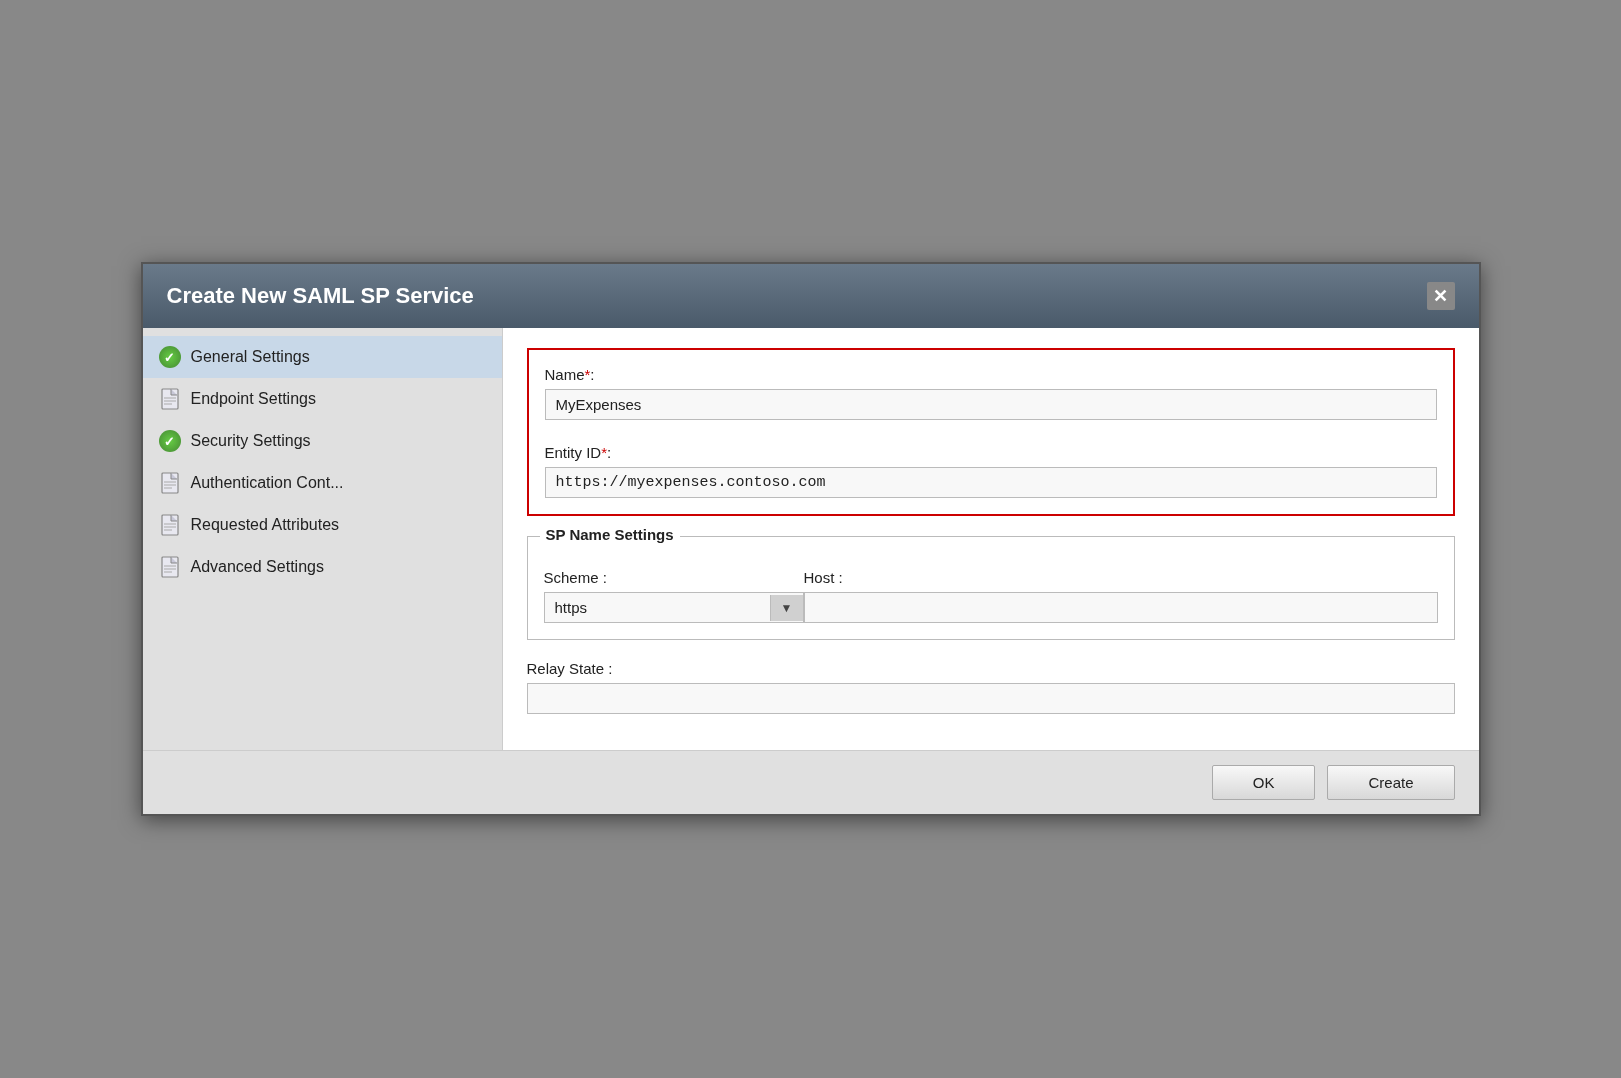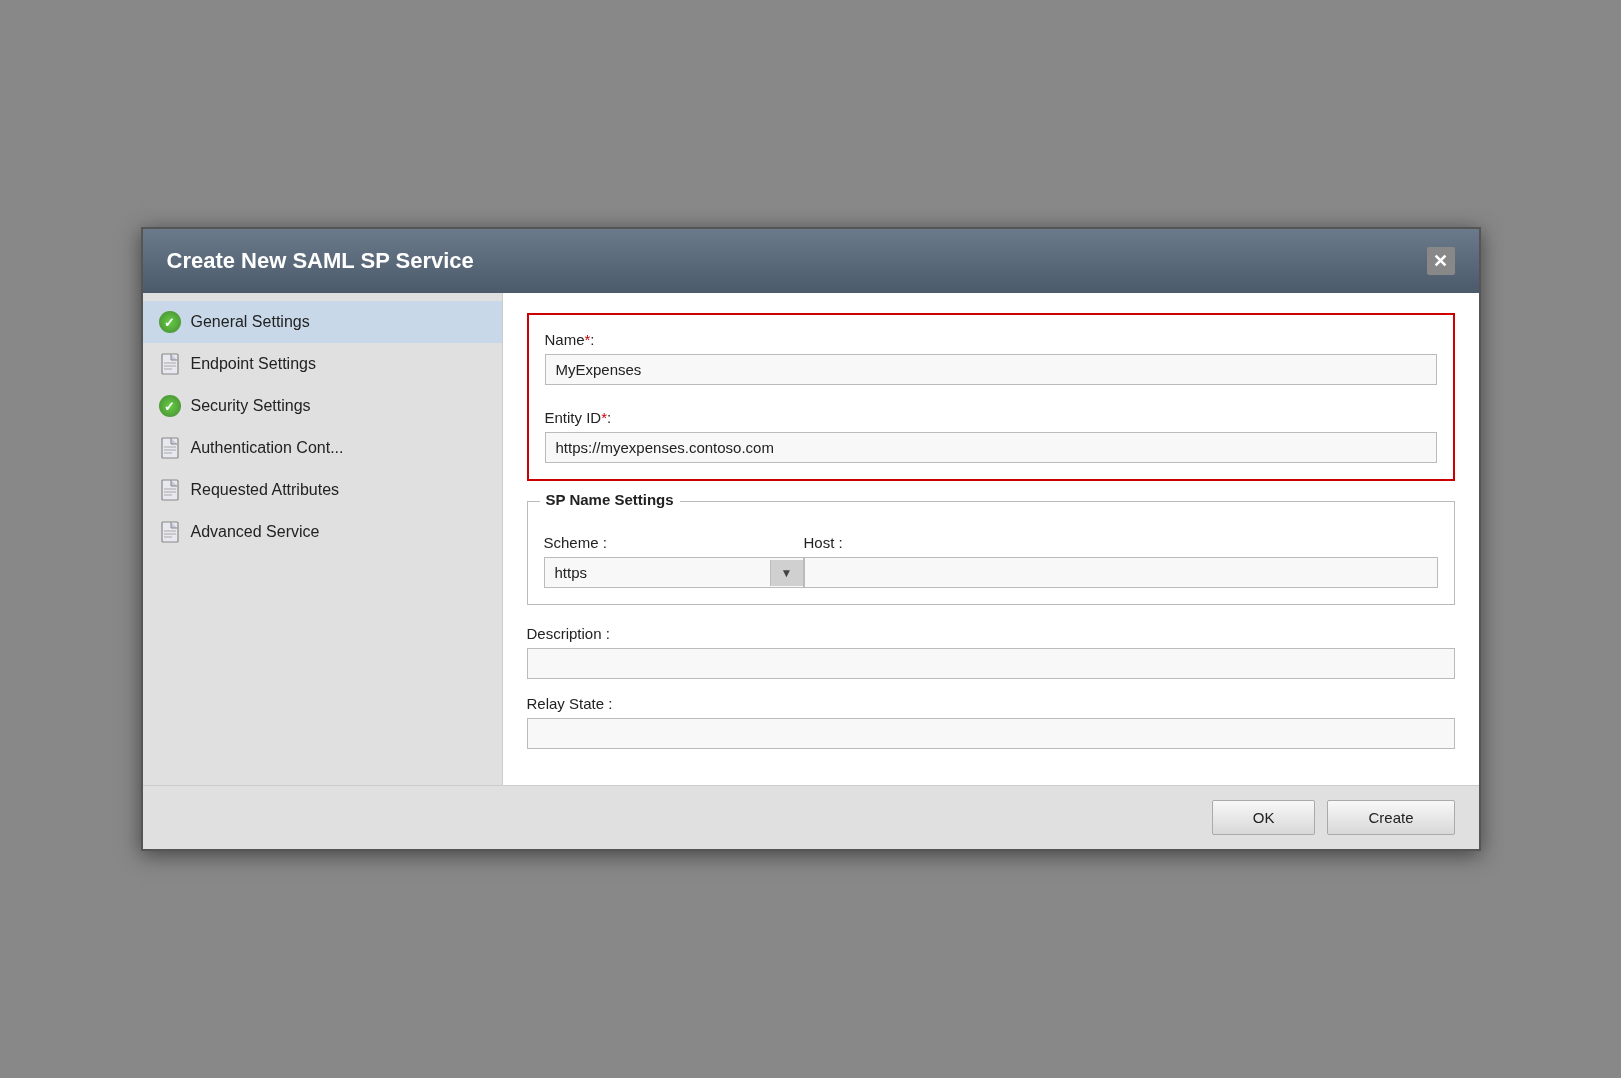--- a/index.html
+++ b/index.html
@@ -122,20 +122,21 @@
       border: 1px solid #bbb;
       padding: 6px 10px;
       font-size: 15px;
       background: #f8f8f8;
       color: #222;
       margin-bottom: 14px;
       outline: none;
     }
     .field-input:last-child {
       margin-bottom: 0;
+      font-family: Liberation Mono, monospace;
     }
     .section-box {
       border: 1px solid #bbb;
       padding: 16px;
       margin-bottom: 20px;
       position: relative;
       background: white;
     }
     .section-legend {
       position: absolute;
@@ -293,21 +294,21 @@
       <div class="sidebar-item">
         <span class="icon-page">
           <svg class="page-icon-svg" viewBox="0 0 18 22" fill="none" xmlns="http://www.w3.org/2000/svg">
             <rect x="1" y="1" width="16" height="20" rx="1" fill="#e8e8f0" stroke="#888" stroke-width="1.2"></rect>
             <polyline points="10,1 10,7 16,7" fill="#c8c8d8" stroke="#888" stroke-width="1"></polyline>
             <line x1="3" y1="10" x2="15" y2="10" stroke="#aaa" stroke-width="1"></line>
             <line x1="3" y1="13" x2="15" y2="13" stroke="#aaa" stroke-width="1"></line>
             <line x1="3" y1="16" x2="11" y2="16" stroke="#aaa" stroke-width="1"></line>
           </svg>
         </span>
-        <span>Advanced Service</span>
+        <span>Advanced Settings</span>
       </div>
     </div>
 
     <div class="main-content">
 
       <div class="field-group-highlighted">
         <div class="field-label">
           <span>Name</span><span class="required">*</span><span>:</span>
         </div>
         <input class="field-input" type="text" value="MyExpenses" style="">
@@ -330,24 +331,20 @@
               <span class="select-arrow">▼</span>
             </div>
           </div>
           <div class="form-col host">
             <div class="field-section-label">Host :</div>
             <input class="full-input" type="text" style="">
           </div>
         </div>
       </div>
 
-      <div class="field-section">
-        <div class="field-section-label">Description :</div>
-        <input class="full-input" type="text" style="">
-      </div>
 
       <div class="field-section">
         <div class="field-section-label">Relay State :</div>
         <input class="full-input" type="text" style="">
       </div>
     </div>
   </div>
 
   <div class="dialog-footer">
     <button class="footer-btn">OK</button>

